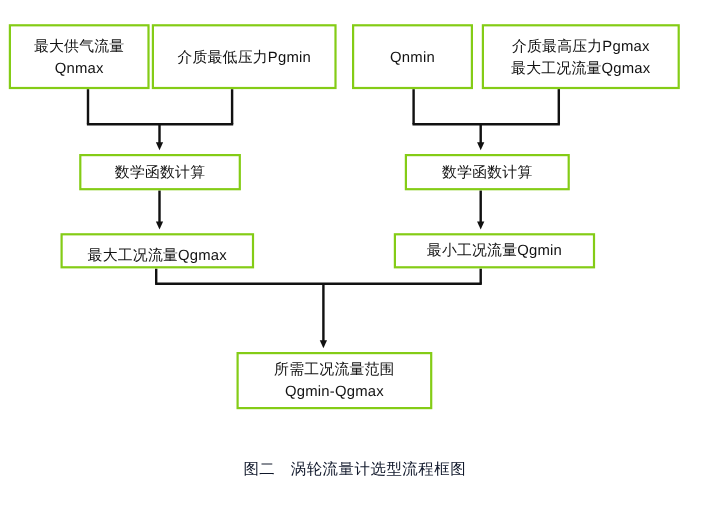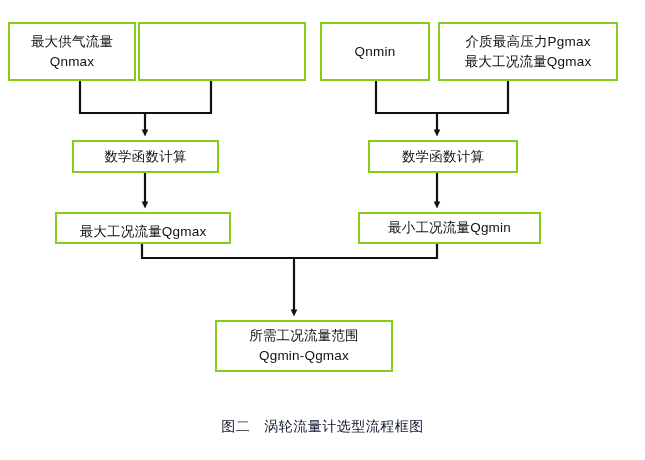--- a/index.html
+++ b/index.html
@@ -98,20 +98,21 @@
     <path d="M294,258 L294,313" marker-end="url(#arrowhead)"></path>
   </g>
 </svg>
 
 <div class="node" id="node-qnmax">
   <span class="line">最大供气流量</span>
   <span class="line">Qnmax</span>
 </div>
 
 <div class="node" id="node-pgmin">
+  <span class="line">介质最低压力Pgmin</span>
 </div>
 
 <div class="node" id="node-qnmin">
   <span class="line">Qnmin</span>
 </div>
 
 <div class="node" id="node-pgmax">
   <span class="line">介质最高压力Pgmax</span>
   <span class="line">最大工况流量Qgmax</span>
 </div>

